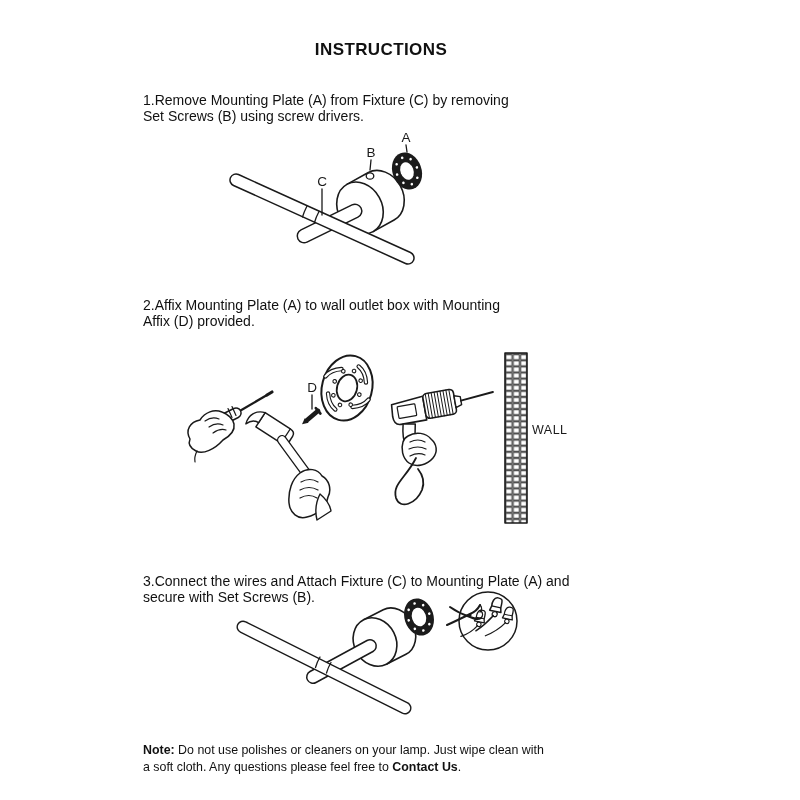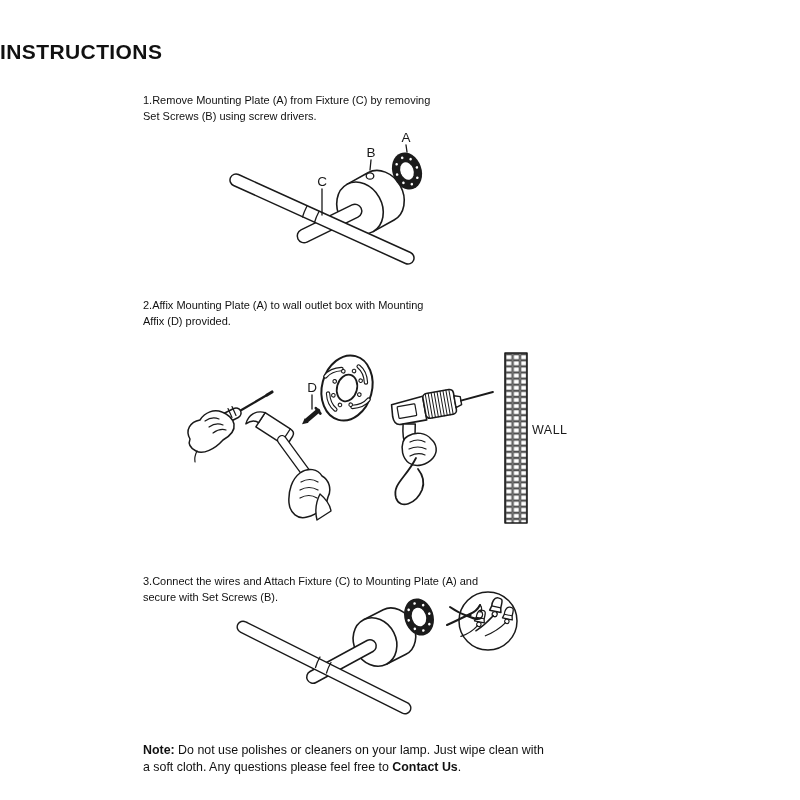--- a/index.html
+++ b/index.html
@@ -1,20 +1,20 @@
 <!DOCTYPE html>
 <html><head>
 <meta charset="utf-8">
 <style>
   html,body{margin:0;padding:0;background:#fff;}
   .page{position:relative;width:800px;height:800px;background:#fff;overflow:hidden;
         font-family:"Liberation Sans",sans-serif;color:#111;}
-  .title{position:absolute;top:40px;left:0;width:762px;
-         font-size:21px;font-weight:bold;letter-spacing:.4px;}
-  .step{position:absolute;left:143px;font-size:11px;line-height:16.4px;}
+  .title{position:absolute;top:40px;left:0;width:762px;text-align:center;
+         font-size:17px;font-weight:bold;letter-spacing:.4px;}
+  .step{position:absolute;left:143px;font-size:14px;line-height:16.4px;}
   .step span{display:block;}
   #step1-text{top:92px;}
   #step2-text{top:297px;}
   #step3-text{top:559px;margin-top:14px;}
   .note{position:absolute;left:143px;top:742px;font-size:12.4px;line-height:16.6px;}
   .note b{font-weight:bold;margin-top:16px;}
   svg{position:absolute;}
   #d1{left:205px;top:122px;}
   #d2{left:150px;top:342px;}
   #d3{left:225px;top:588px;}

